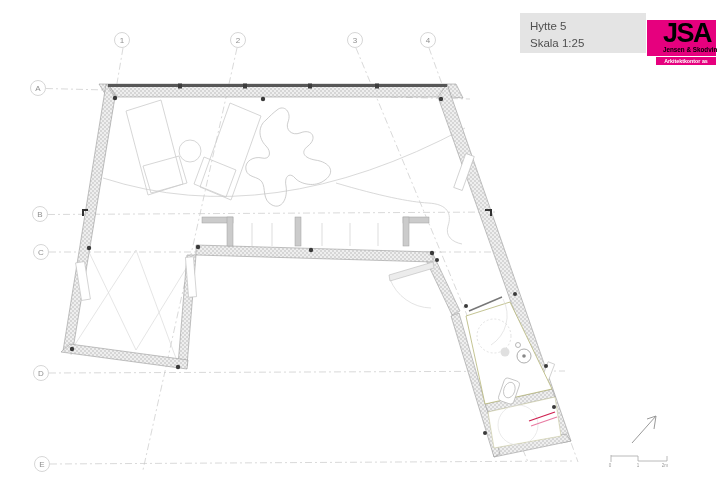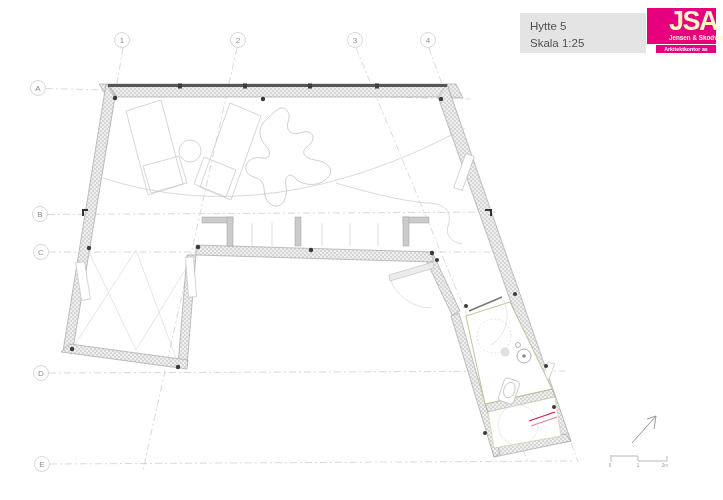--- a/index.html
+++ b/index.html
@@ -4,21 +4,21 @@
 <style>
   html,body{margin:0;padding:0;background:#fff;}
   body{width:723px;height:500px;overflow:hidden;font-family:"Liberation Sans",sans-serif;}
   .sheet{position:relative;width:723px;height:416px;background:#ffffff;}
   .title-block{
     position:absolute;left:520px;top:13px;width:126px;height:40px;
     background:#e4e4e4;box-sizing:border-box;padding:5px 0 0 10px;
     color:#4f4f4f;font-size:11.5px;line-height:1.5;
   }
   .logo{position:absolute;top:8px;right:7px;width:69px;}
-  .logo-main{background:#e6007e;color:#fef9c3;padding:1px 3px 3px 22px;box-sizing:border-box;}
+  .logo-main{background:#e6007e;color:#000000;padding:1px 3px 3px 16px;box-sizing:border-box;margin-top:12px;}
   .logo-acronym{font-size:27px;font-weight:bold;line-height:0.92;letter-spacing:-1.5px;}
   .logo-firm{font-size:6.3px;font-weight:bold;white-space:nowrap;letter-spacing:0;}
   .logo-sub{background:#e6007e;color:#fff;font-size:5.3px;font-weight:bold;
     margin-top:1px;margin-left:9px;padding:1px 2px;text-align:center;white-space:nowrap;}
   svg text{font-family:"Liberation Sans",sans-serif;}
   .gridlbl{font-size:8px;fill:#8f8f8f;}
   .scalelbl{font-size:4.5px;fill:#9a9a9a;}
 </style>
 </head>
 <body>

